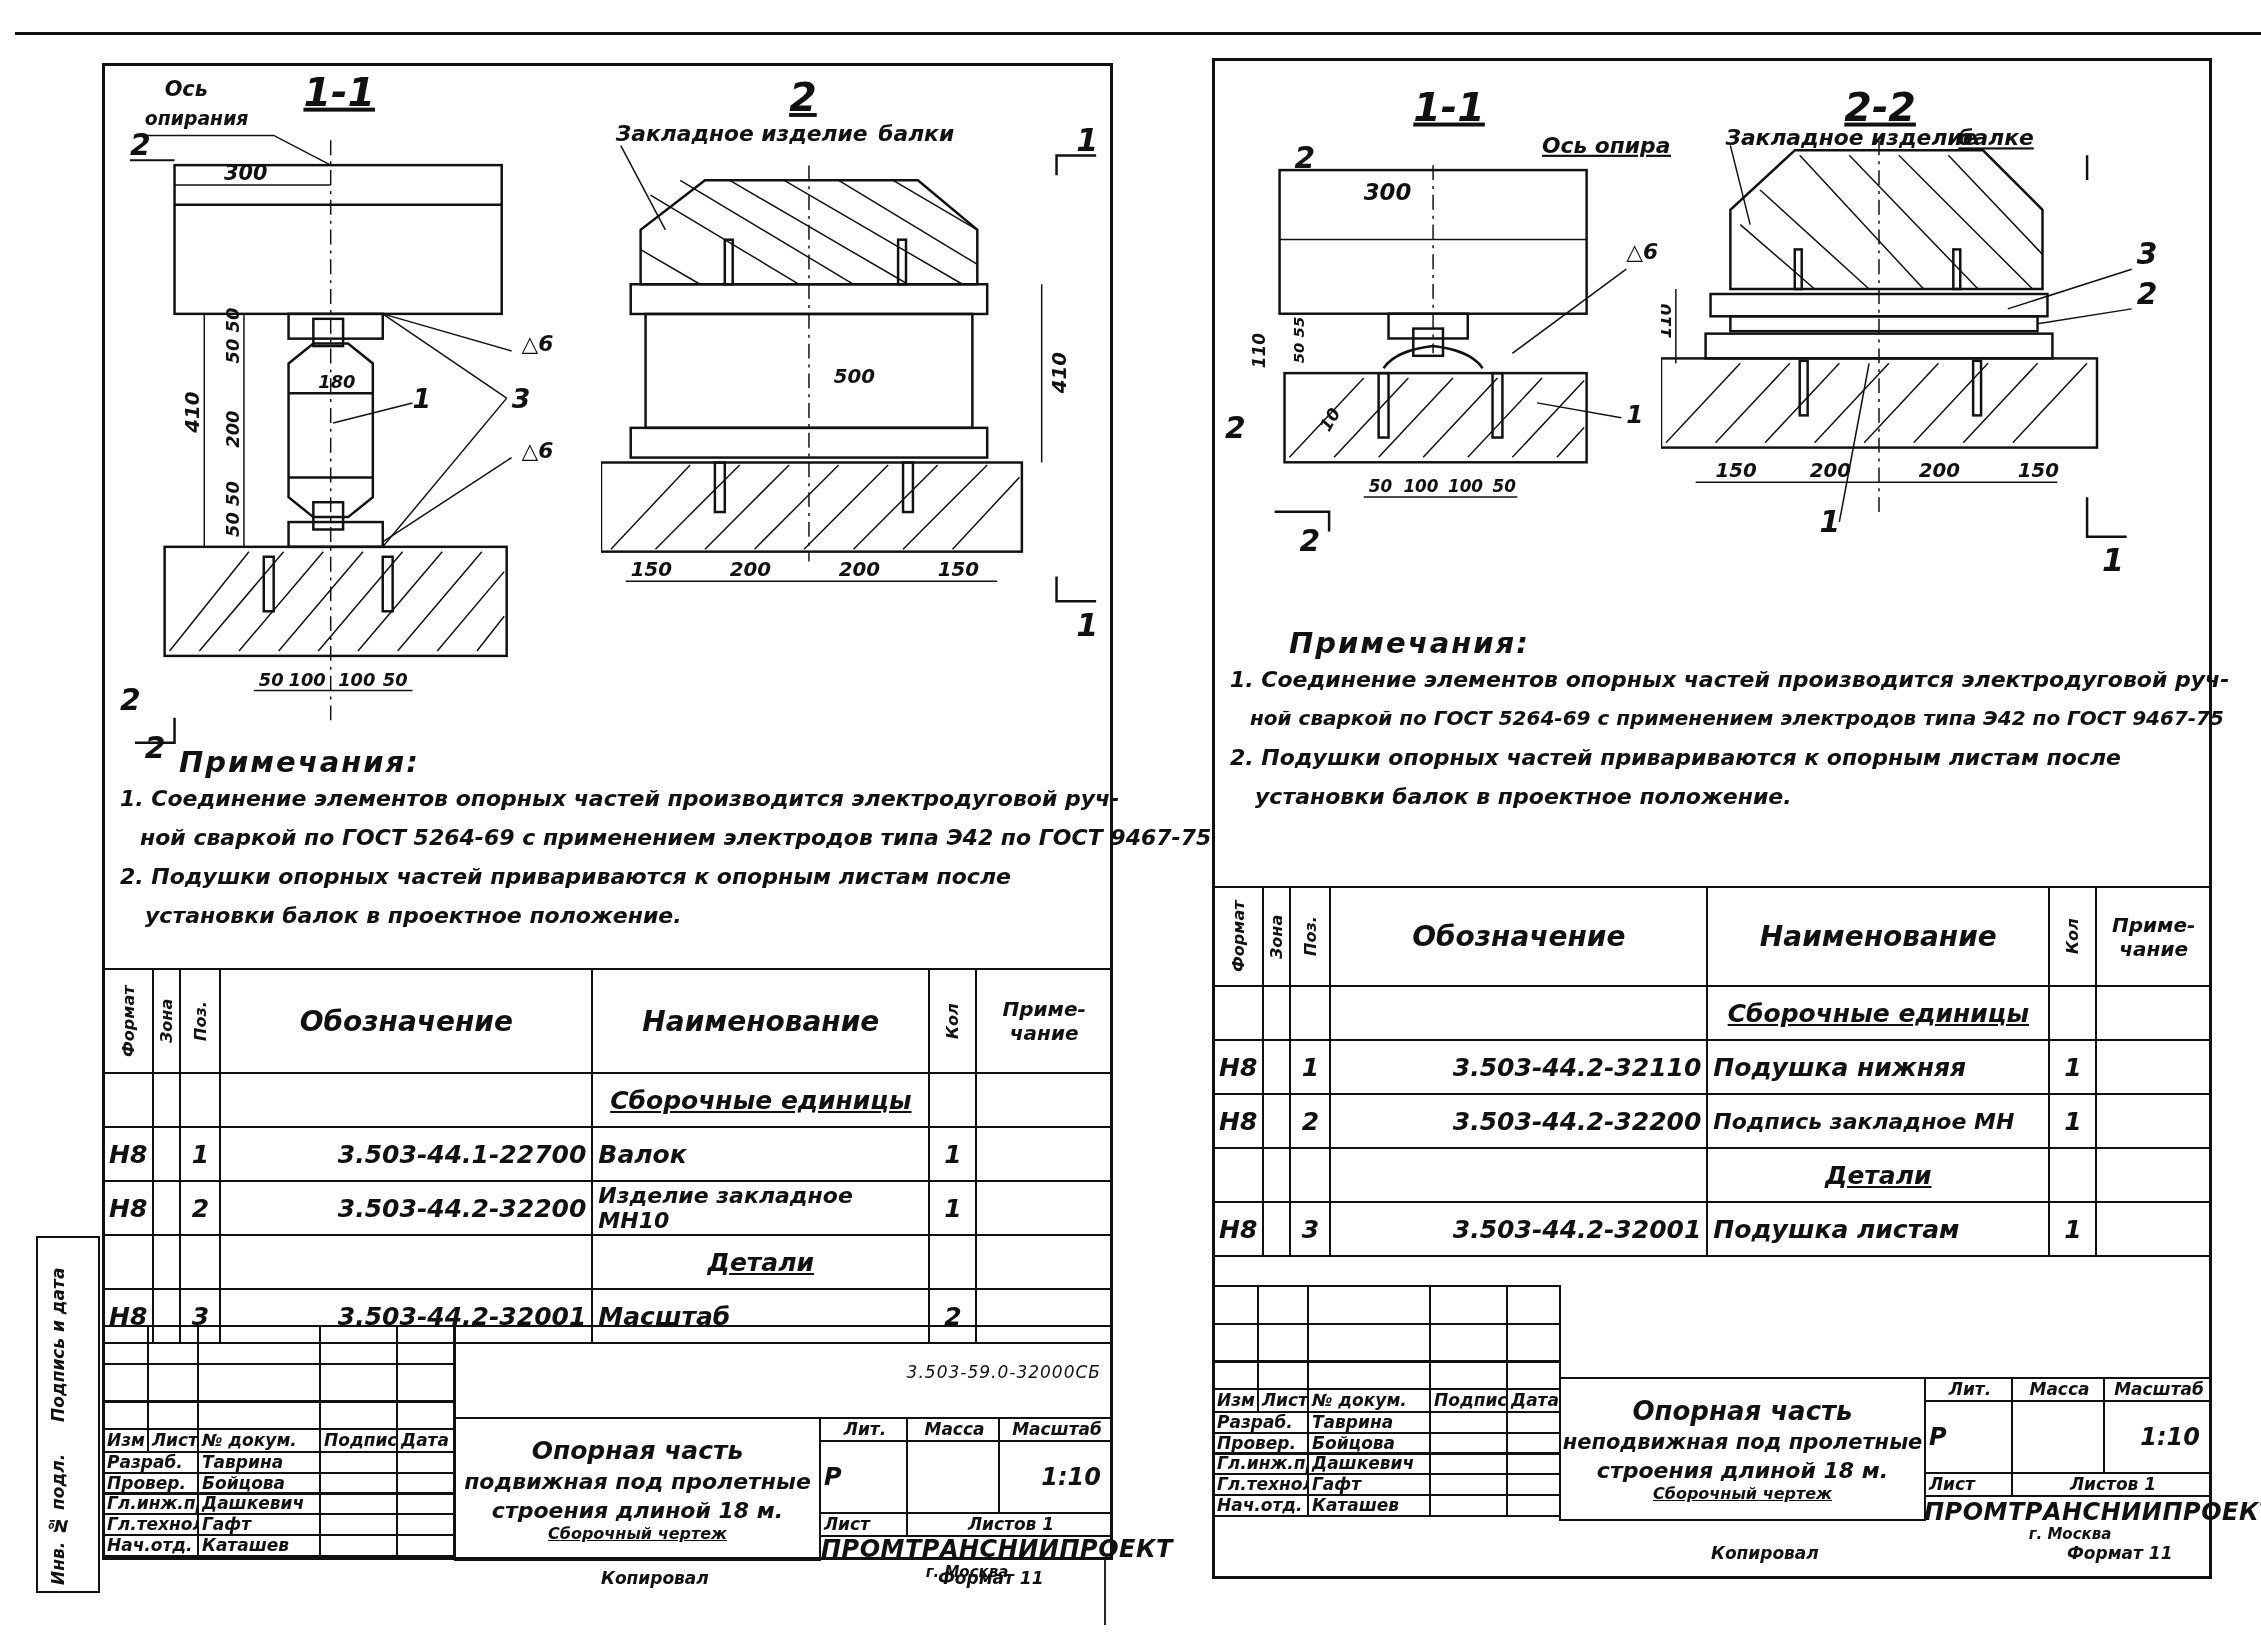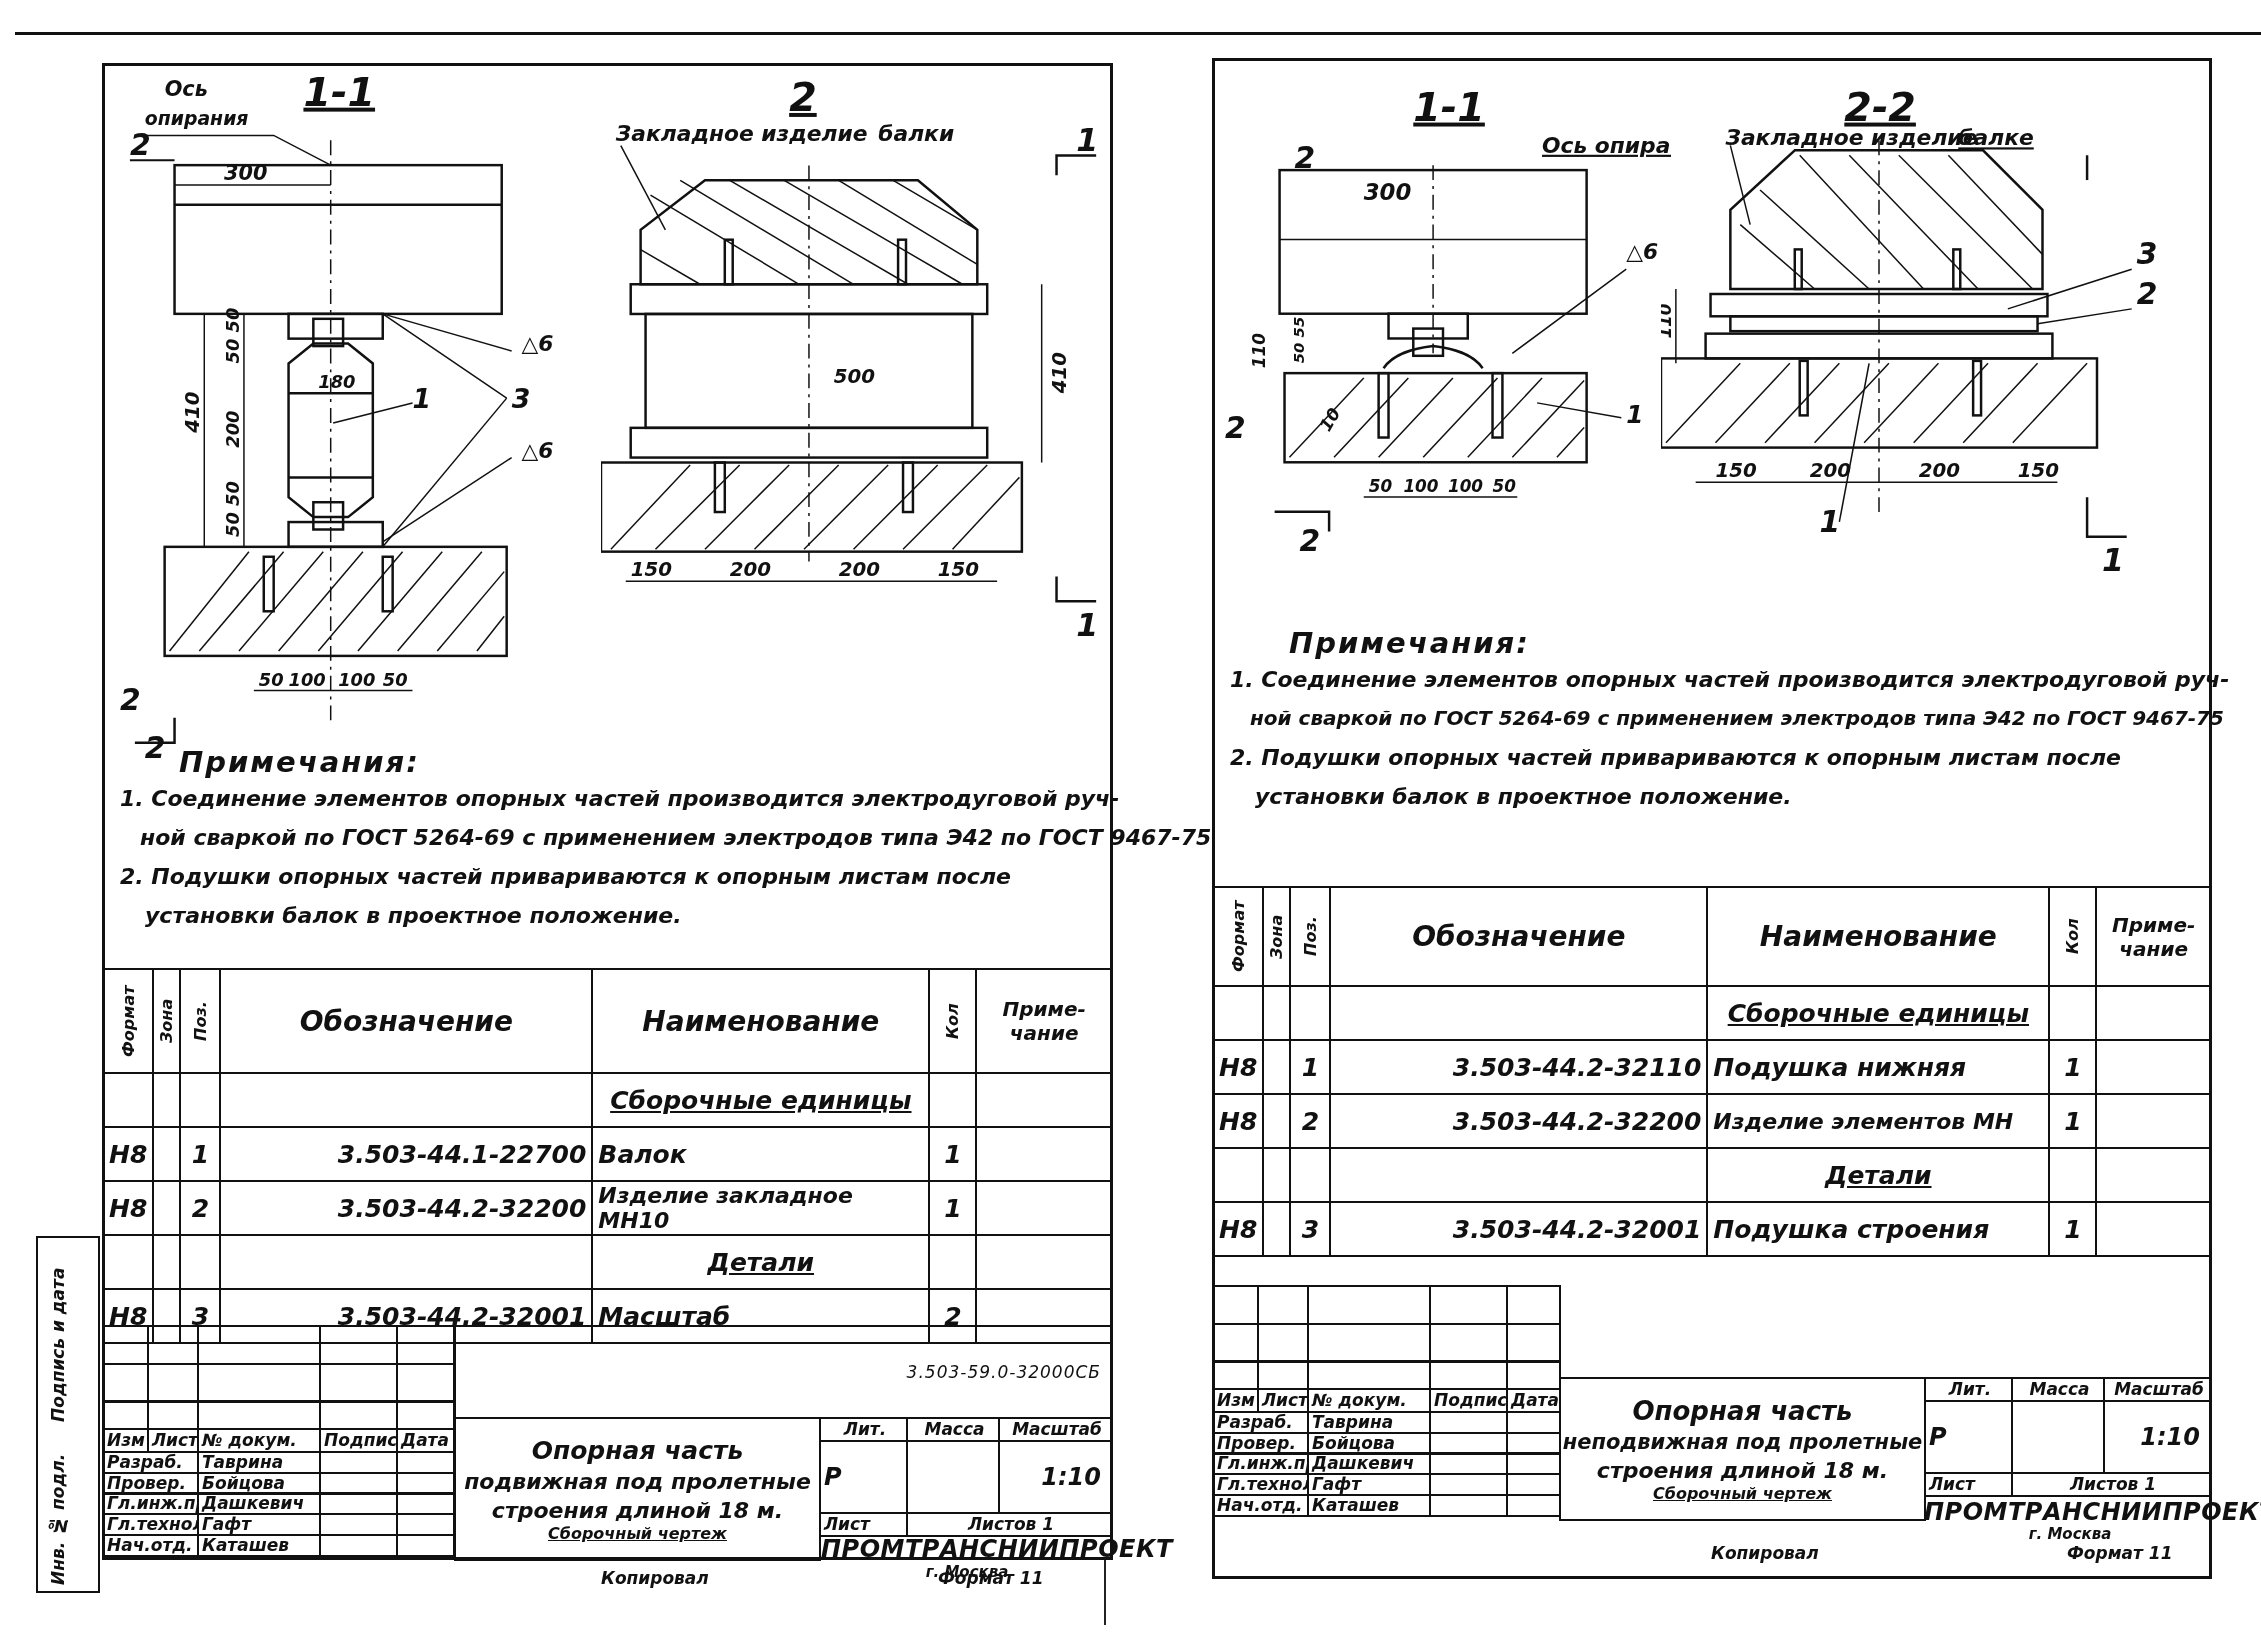--- a/index.html
+++ b/index.html
@@ -458,39 +458,39 @@
       <td class="num">3.503-44.2-32110</td>
       <td>Подушка нижняя</td>
       <td class="c">1</td>
           <td></td>
     </tr>
     <tr>
       <td>Н8</td>
           <td></td>
       <td class="c">2</td>
       <td class="num">3.503-44.2-32200</td>
-      <td style="font-size:22px">Изделие элементов МН</td>
+      <td style="font-size:22px">Подпись закладное МН</td>
       <td class="c">1</td>
           <td></td>
     </tr>
     <tr>
       <td></td>
           <td></td>
           <td></td>
           <td></td>
       <td class="c u">Детали</td>
           <td></td>
           <td></td>
     </tr>
     <tr>
       <td>Н8</td>
           <td></td>
       <td class="c">3</td>
       <td class="num">3.503-44.2-32001</td>
-      <td>Подушка строения</td>
+      <td>Подушка листам</td>
       <td class="c">1</td>
           <td></td>
     </tr>
   </tbody>
     </table>
 
   <div class="tb hw" style="left:-3px;top:1224px;width:1000px;height:233px;">
     <div class="cell" style="left:0;top:0;width:47px;height:40px"></div>
     <div class="cell" style="left:45px;top:0;width:52px;height:40px"></div>
     <div class="cell" style="left:95px;top:0;width:124px;height:40px"></div>

